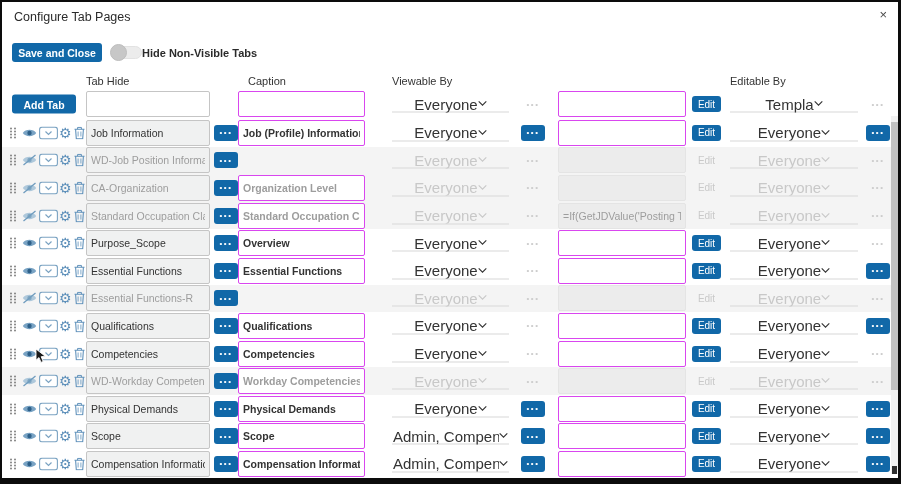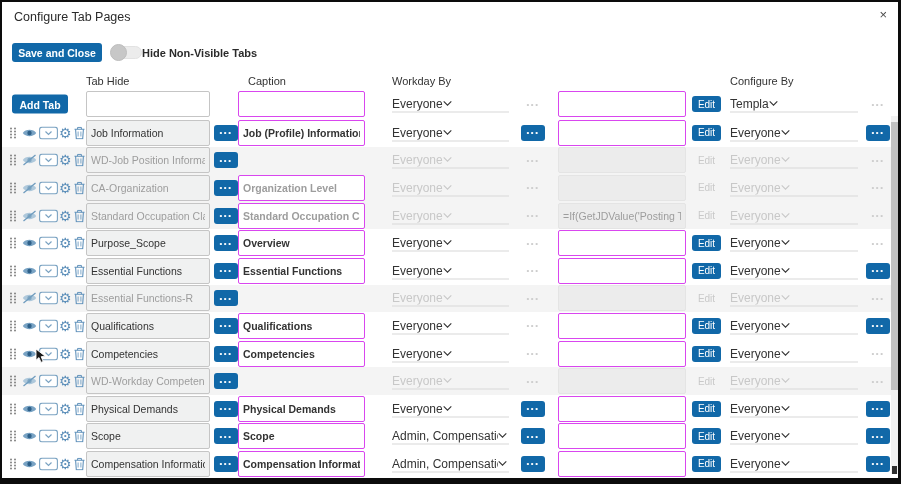--- a/index.html
+++ b/index.html
@@ -51,40 +51,40 @@
 
   .input {
     height: 17px; border: 1px solid #d946ef; border-radius: 2px; background: #fff;
     font-family: "Liberation Sans", sans-serif; font-size: 10.5px; color: #333; padding: 12px 4px;
   }
   .tab-input { background: #f0f1f1; border-color: #c5c5c5; }
   .add-row .tab-input, .add-row .input { background: #fff; }
   .hidden-row .input { color: #9d9d9d; }
   .hidden-row .expr-input { background: #ececec; border-color: #e4e4e4; }
 
-  .dd { height: 17px; border-bottom: 1px solid #d8d8d8; color: #333; font-size: 12px;
-        justify-content: flex-start; cursor: pointer; }
+  .dd { height: 17px; border-bottom: 1px solid #d8d8d8; color: #333; font-size: 15px;
+        justify-content: center; cursor: pointer; }
   .dd .dd-text { overflow: hidden; white-space: nowrap; max-width: calc(100% - 11px); }
   .hidden-row .dd { color: #c8c8c8; }
   .dd svg { flex: 0 0 auto; }
 
   .more { width: 24px; height: 16px; border-radius: 3px; border: none; cursor: pointer;
           font-size: 8px; letter-spacing: 1.5px; display: flex; align-items: center; justify-content: center;
           font-family: "Liberation Sans", sans-serif; background: transparent; color: #c9c9c9; }
   .more.active { background: #1168a8; color: #fff; }
   .more.inactive { background: transparent; color: #cccccc; }
 
   .edit-btn { font-size: 10px; }
   .hidden-row .edit-btn { background: transparent; color: #c9c9c9; }
 
   .gear-glyph { font-size: 14px; color: #5e90ba; line-height: 1; cursor: pointer; }
 
   .row:not(.hidden-row) .eye-slash-svg { display: none; }
 
-  .add-tab-btn { position: absolute; left: 10px; top: 50%; transform: translateY(-50%); width: 56px; height: 19px; font-weight: bold; }
+  .add-tab-btn { position: absolute; left: 10px; top: 50%; transform: translateY(-50%); width: 64px; height: 19px; font-weight: bold; }
 
   .scroll-track { position: absolute; left: 889px; top: 114px; width: 7px; height: 358px; background: #f1f1f1; }
   .scroll-thumb { position: absolute; left: 0; top: 6px; width: 7px; height: 268px; background: #c2c2c2; }
   .scroll-end { position: absolute; left: 890px; top: 464px; width: 5px; height: 8px; background: #2e2e2e; }
 
   .cursor { position: absolute; left: 33px; top: 346px; pointer-events: none; }
 </style>
 </head>
 <body>
 
@@ -94,22 +94,22 @@
   <div class="close">×</div>
 
   <button class="btn save-btn">Save and Close</button>
   <div class="toggle">
       <span class="knob"></span>
     </div>
   <div class="toggle-label">Hide Non-Visible Tabs</div>
 
   <div class="col-head h-tab">Tab Hide</div>
   <div class="col-head h-caption">Caption</div>
-  <div class="col-head h-viewable">Workday By</div>
-  <div class="col-head h-editable">Configure By</div>
+  <div class="col-head h-viewable">Viewable By</div>
+  <div class="col-head h-editable">Editable By</div>
 
   <div class="row add-row">
     <button class="btn add-tab-btn">Add Tab</button>
     <input class="cell c-tab input tab-input" value="" style="">
     <input class="cell c-caption input" value="" style="">
     <div class="cell c-viewable dd">
       <span class="dd-text">Everyone</span>
       <svg width="9" height="6" viewBox="0 0 9 6">
           <path d="M0.7 0.8 L4.5 4.6 L8.3 0.8" fill="none" stroke="currentColor" stroke-width="1.1"></path>
         </svg>
@@ -675,20 +675,21 @@
       <span class="cell c-trash">
         <svg width="11" height="13" viewBox="0 0 11 13" fill="none" stroke="#5e90ba">
             <path d="M0.5 2.7 H10.5" stroke-width="1.1"></path>
             <path d="M3.6 2.7 V0.9 H7.4 V2.7" stroke-width="1"></path>
             <path d="M1.6 2.7 L2.3 12.3 H8.7 L9.4 2.7" stroke-width="1.1"></path>
             <path d="M4.1 5 V10 M6.9 5 V10" stroke-width="0.8"></path>
           </svg>
       </span>
       <input class="cell c-tab input tab-input" value="WD-Workday Competencies" style="">
       <button class="cell c-more1 more active">•••</button>
+      <input class="cell c-caption input" value="Workday Competencies" style="">
       <div class="cell c-viewable dd">
         <span class="dd-text">Everyone</span>
         <svg width="9" height="6" viewBox="0 0 9 6">
             <path d="M0.7 0.8 L4.5 4.6 L8.3 0.8" fill="none" stroke="currentColor" stroke-width="1.1"></path>
           </svg>
       </div>
       <button class="cell c-more2 more inactive">•••</button>
       <input class="cell c-expr input expr-input" style="">
       <button class="cell c-edit btn edit-btn">Edit</button>
       <div class="cell c-editable dd">

